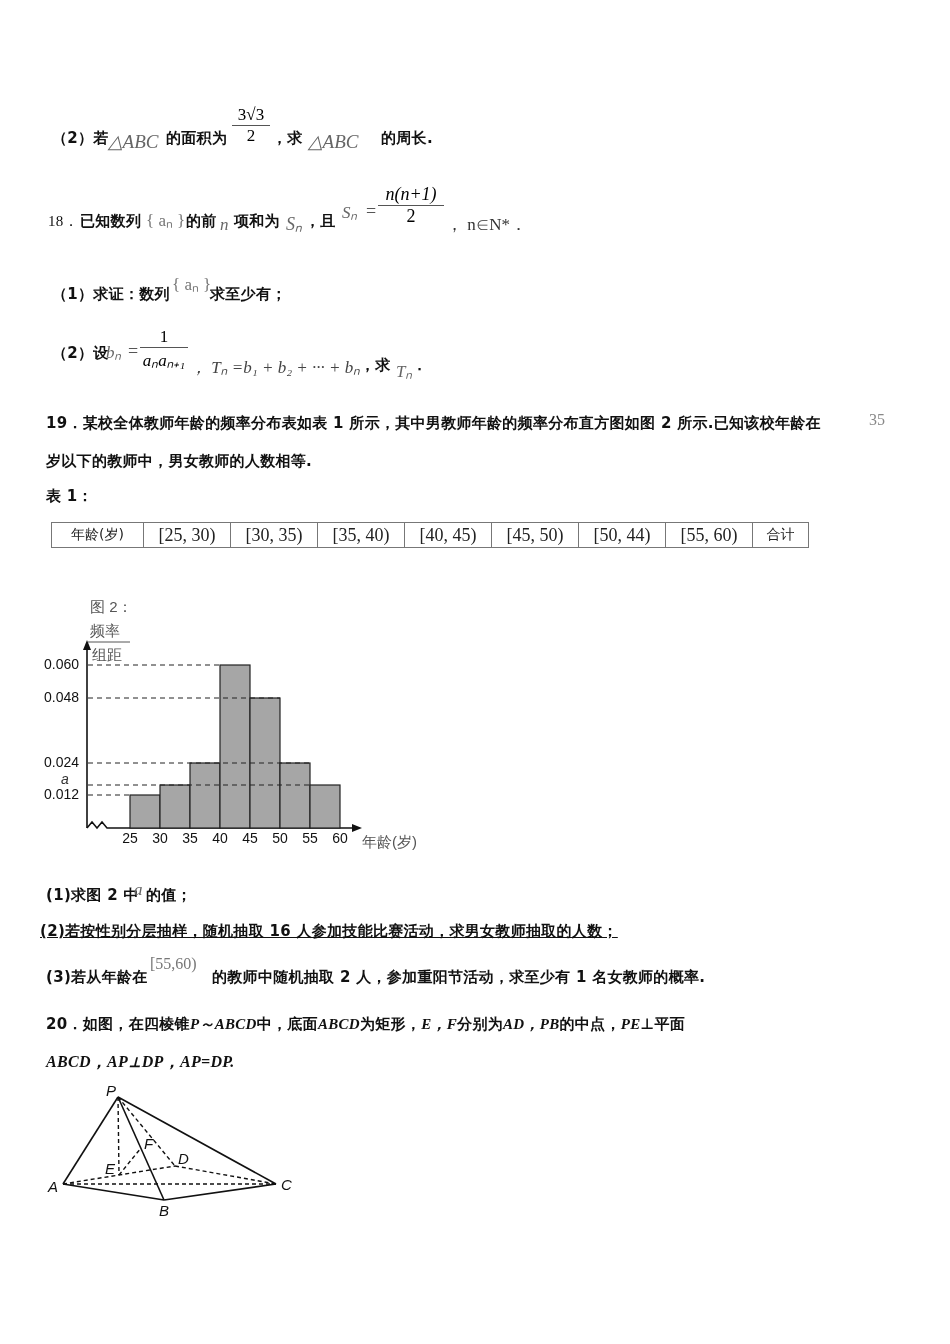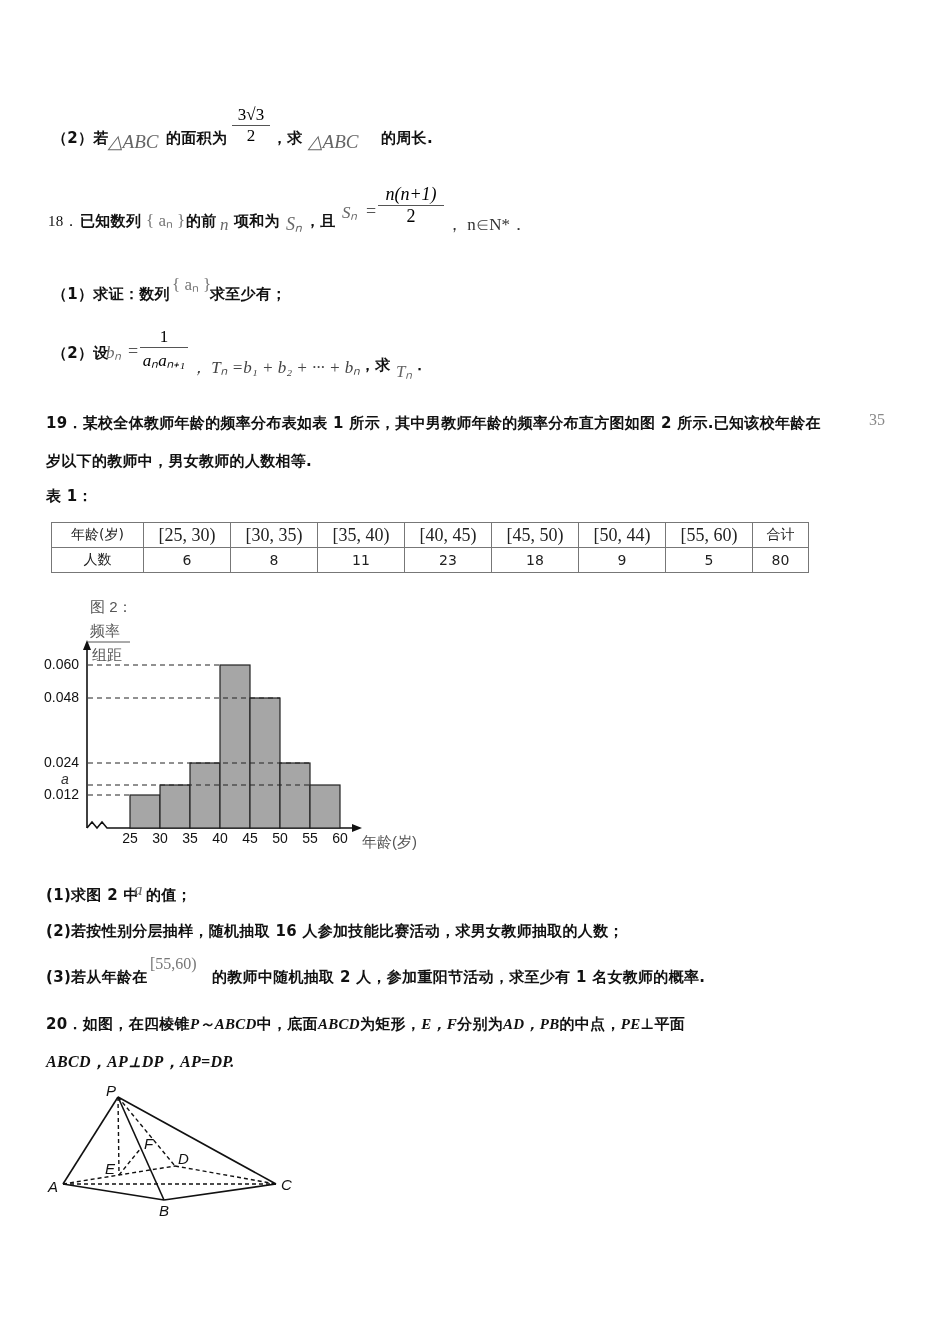--- a/index.html
+++ b/index.html
@@ -78,31 +78,20 @@
     <td style="width:91px;">年龄(岁)</td>
     <td class="iv" style="width:86px;">[25, 30)</td>
     <td class="iv" style="width:86px;">[30, 35)</td>
     <td class="iv" style="width:86px;">[35, 40)</td>
     <td class="iv" style="width:86px;">[40, 45)</td>
     <td class="iv" style="width:86px;">[45, 50)</td>
     <td class="iv" style="width:86px;">[50, 44)</td>
     <td class="iv" style="width:86px;">[55, 60)</td>
     <td style="width:55px;">合计</td>
   </tr>
-  <tr>
-    <td>人数</td>
-    <td>6</td>
-    <td>8</td>
-    <td>11</td>
-    <td>23</td>
-    <td>18</td>
-    <td>9</td>
-    <td>5</td>
-    <td>80</td>
-  </tr>
 </tbody>
   </table>
 
 <svg class="abs" style="left:0;top:590px;" width="450" height="270">
   <text x="90" y="22" font-size="15" fill="#555">图 2：</text>
   <text x="90" y="46" font-size="15" fill="#555">频率</text>
   <line x1="88" y1="52" x2="130" y2="52" stroke="#555" stroke-width="1"></line>
   <text x="92" y="70" font-size="15" fill="#555">组距</text>
 
   <line x1="87" y1="238" x2="87" y2="56" stroke="#111" stroke-width="1.6"></line>
@@ -145,21 +134,21 @@
     <text x="280" y="253">50</text>
     <text x="310" y="253">55</text>
     <text x="340" y="253">60</text>
   </g>
   <text x="362" y="257" font-size="15" fill="#555">年龄(岁)</text>
 </svg>
 
 <div class="abs txt" style="left:46px;top:886px;">(1)求图 2 中</div>
 <div class="abs math" style="left:134px;top:880px;font-size:17px;">a</div>
 <div class="abs txt" style="left:146px;top:886px;">的值；</div>
-<div class="abs txt" style="left:46px;top:922px;">(2)若按性别分层抽样，随机抽取 16 人参加技能比赛活动，求男女教师抽取的人数；</div>
+<div class="abs txt" style="left:40px;top:922px;text-decoration:underline;">(2)若按性别分层抽样，随机抽取 16 人参加技能比赛活动，求男女教师抽取的人数；</div>
 <div class="abs txt" style="left:46px;top:968px;">(3)若从年龄在</div>
 <div class="abs mathn" style="left:150px;top:955px;font-size:16px;color:#777;">[55,60)</div>
 <div class="abs txt" style="left:212px;top:968px;">的教师中随机抽取 2 人，参加重阳节活动，求至少有 1 名女教师的概率.</div>
 
 <div class="abs txt" style="left:46px;top:1015px;">
   <span>20．如图，在四棱锥</span><span class="bi">P～ABCD</span><span>中，底面</span><span class="bi">ABCD</span><span>为矩形，</span><span class="bi">E，F</span><span>分别为</span><span class="bi">AD，PB</span><span>的中点，</span><span class="bi">PE</span><span>⊥平面</span>
 </div>
 <div class="abs txt bi" style="left:46px;top:1052px;font-size:16px;">ABCD，AP⊥DP，AP=DP.</div>
 
 <svg class="abs" style="left:40px;top:1080px;" width="270" height="140">

